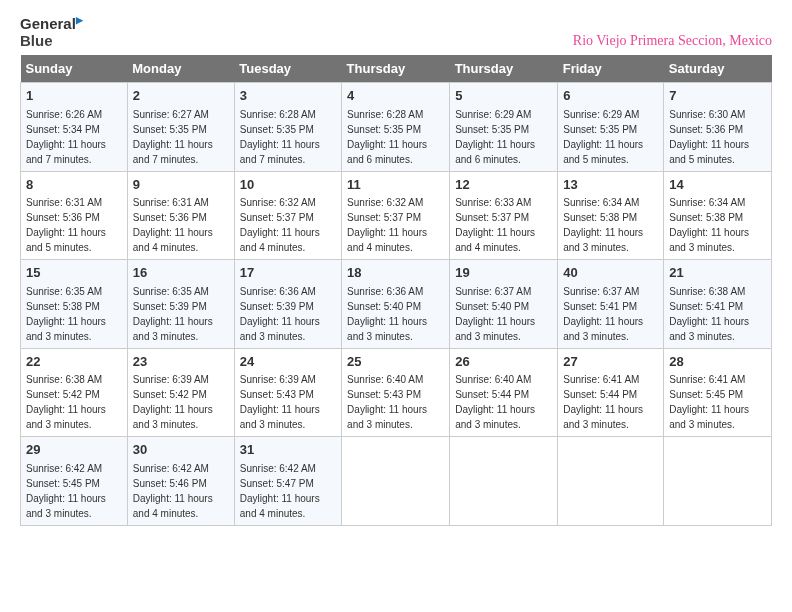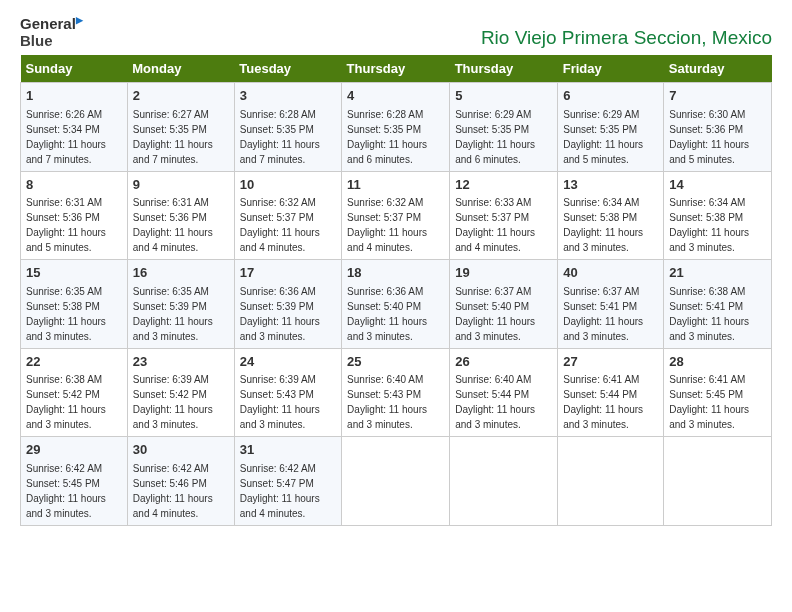--- a/index.html
+++ b/index.html
@@ -23,30 +23,31 @@
     }
     .title-area {
       text-align: right;
     }
     .main-title {
       font-size: 32px;
       font-weight: bold;
       color: #333;
     }
     .subtitle {
-      font-size: 19px;
-      color: #15803d;
+      font-size: 14px;
+      color: #ec4899;
+      font-family: Liberation Serif, serif;
     }
     table {
       width: 100%;
       border-collapse: collapse;
       font-size: 10.5px;
     }
     thead tr th {
-      background-color: #4d7c0f;
+      background-color: #737373;
       color: #fff;
       padding: 6px 5px;
       text-align: left;
       font-size: 13px;
       font-weight: bold;
       margin-top: 30px;
     }
     tbody tr td {
       border: 1px solid #ccc;
       vertical-align: top;

